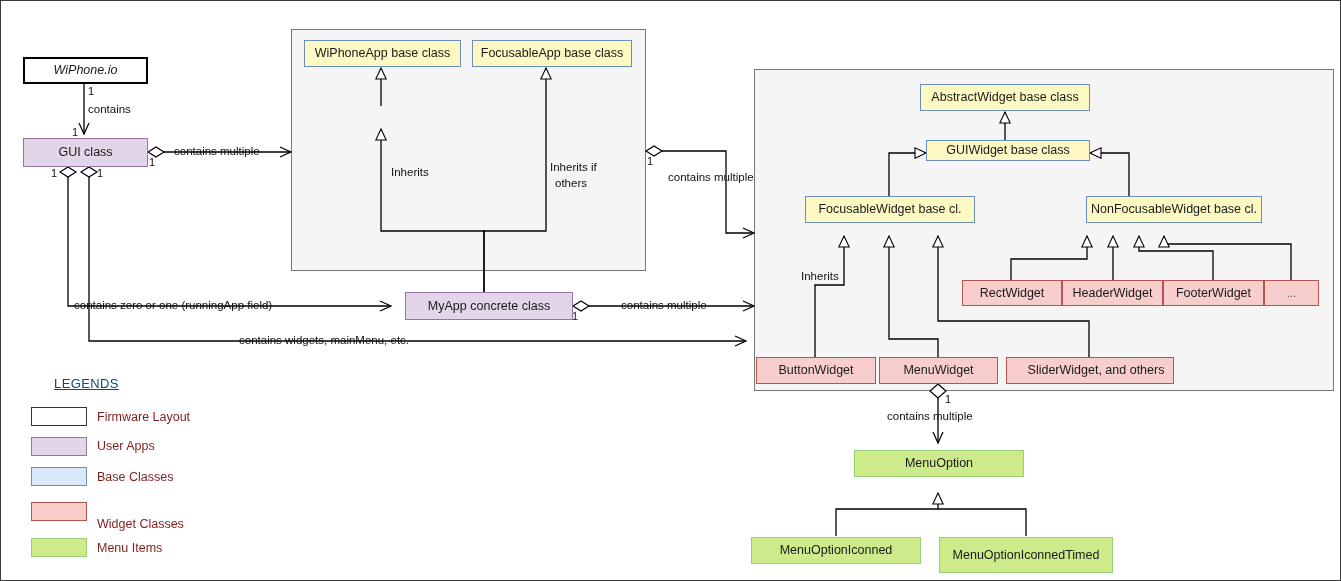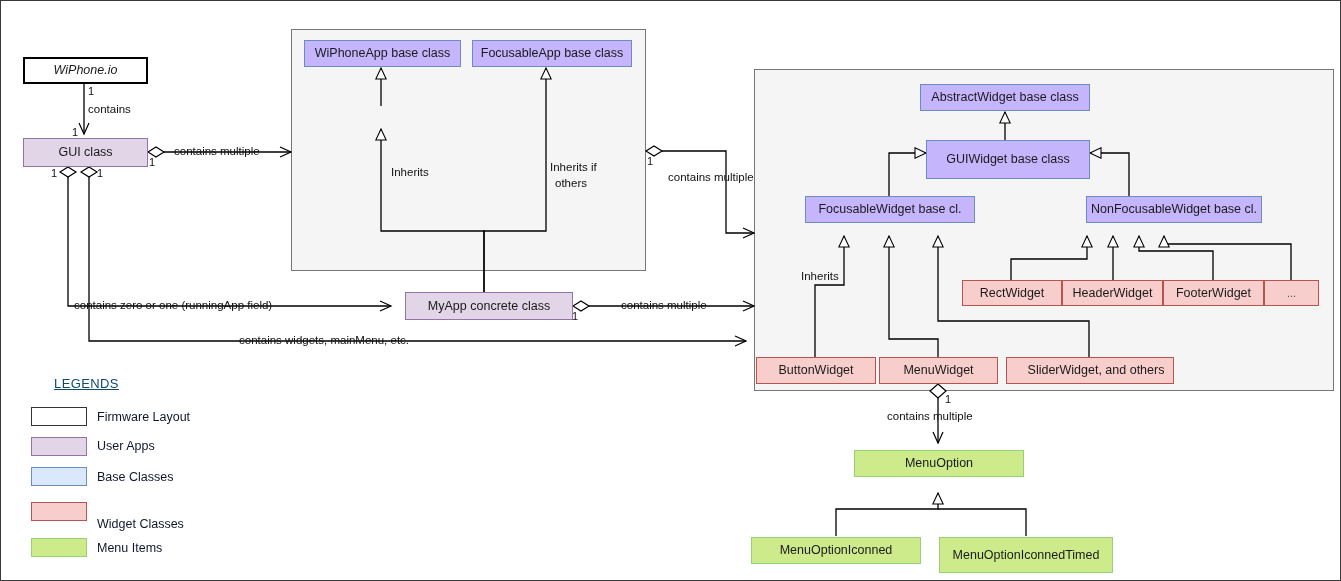--- a/index.html
+++ b/index.html
@@ -35,21 +35,21 @@
     justify-content: center;
     text-align: center;
     font-size: 12.5px;
     color: #1a1a1a;
     line-height: 1.15;
     padding: 0 4px;
     white-space: nowrap;
   }
   .n-firmware { background: #ffffff; border: 2px solid #000000; font-style: italic; }
   .n-userapp  { background: #e1d5e7; border: 1.3px solid #9673a6; }
-  .n-base     { background: #c4b5fd; border: 1.3px solid #6c8ebf; }
+  .n-base     { background: #fef9c3; border: 1.3px solid #6c8ebf; }
   .n-widget   { background: #f8cecc; border: 1.3px solid #b85450; }
   .n-menu     { background: #cdeb8b; border: 1.3px solid #97d077; }
 
   .edge-label {
     position: absolute;
     font-size: 11.5px;
     color: #111111;
     white-space: nowrap;
     background: transparent;
   }
@@ -66,21 +66,21 @@
     text-decoration: underline;
     letter-spacing: 0.4px;
   }
   .legend-swatch {
     position: absolute;
     width: 56px; height: 19px;
   }
   .legend-label {
     position: absolute;
     font-size: 12.5px;
-    color: #0f172a;
+    color: #7f1d1d;
     text-align: center;
   }
   .sw-firmware { background: #ffffff; border: 1.5px solid #333333; }
   .sw-userapp  { background: #e1d5e7; border: 1.5px solid #9673a6; }
   .sw-base     { background: #dae8fc; border: 1.5px solid #6c8ebf; }
   .sw-widget   { background: #f8cecc; border: 1.5px solid #b85450; }
   .sw-menu     { background: #cdeb8b; border: 1.5px solid #97d077; }
 </style>
 </head>
 <body>
@@ -154,21 +154,21 @@
 
   <div class="node n-base" style="left:303px; top:39px; width:157px; height:27px;">WiPhoneApp base class</div>
 
   <div class="node n-base" style="left:471px; top:39px; width:160px; height:27px;">FocusableApp base class</div>
 
 
   <div class="node n-userapp" style="left:404px; top:291px; width:168px; height:28px;">MyApp concrete class</div>
 
   <div class="node n-base" style="left:919px; top:83px; width:170px; height:27px;">AbstractWidget base class</div>
 
-  <div class="node n-base" style="left:925px; top:139px; width:164px; height:39px;">GUIWidget base class</div>
+  <div class="node n-base" style="left:925px; top:139px; width:164px; height:21px;">GUIWidget base class</div>
 
   <div class="node n-base" style="left:804px; top:195px; width:170px; height:27px;">FocusableWidget base cl.</div>
 
   <div class="node n-base" style="left:1040px; top:195px; width:176px; height:27px;margin-left:45px;">NonFocusableWidget base cl.</div>
 
   <div class="node n-widget" style="left:961px; top:279px; width:100px; height:26px;">RectWidget</div>
 
   <div class="node n-widget" style="left:1061px; top:279px; width:101px; height:26px;">HeaderWidget</div>
 
   <div class="node n-widget" style="left:1162px; top:279px; width:101px; height:26px;">FooterWidget</div>

